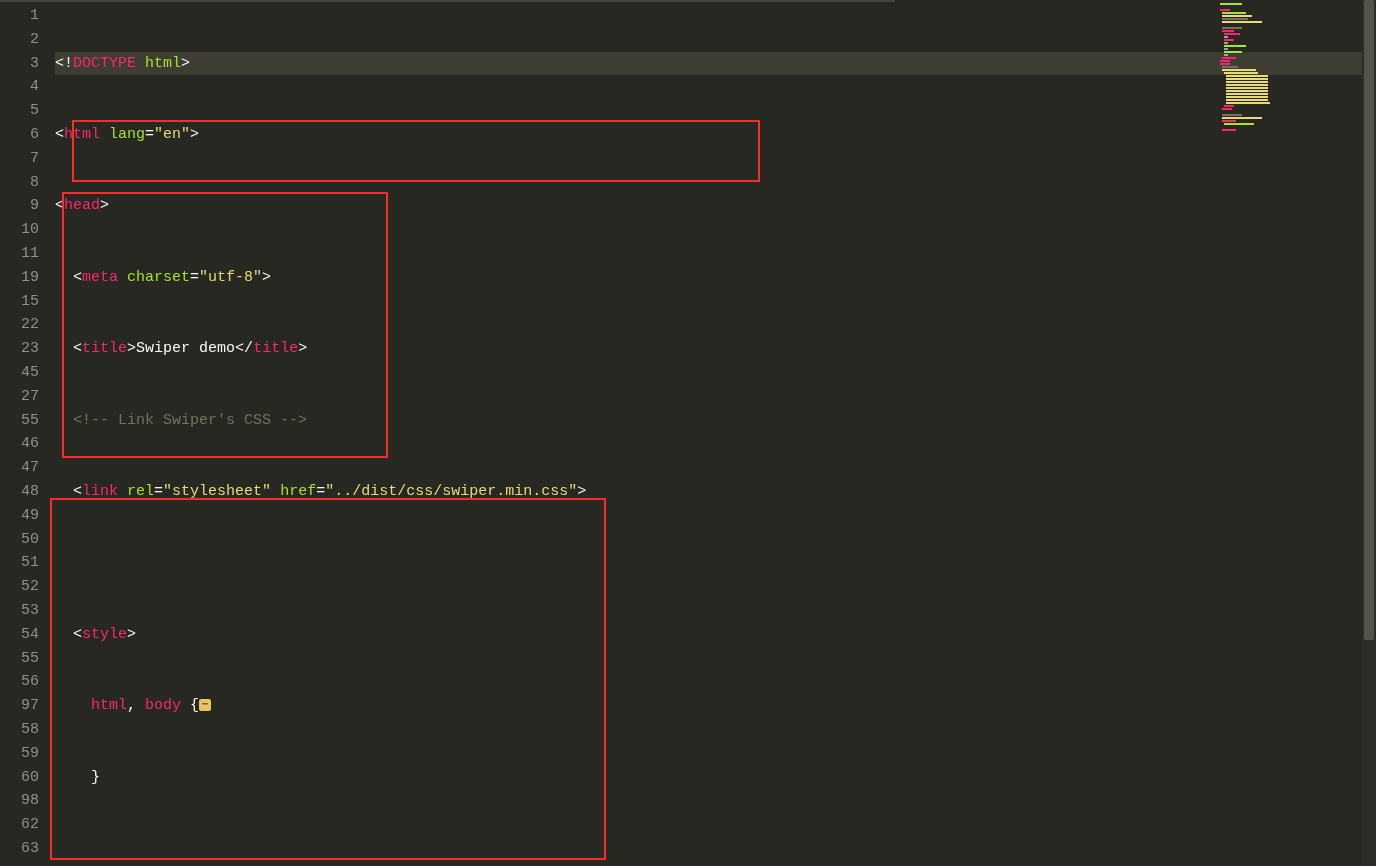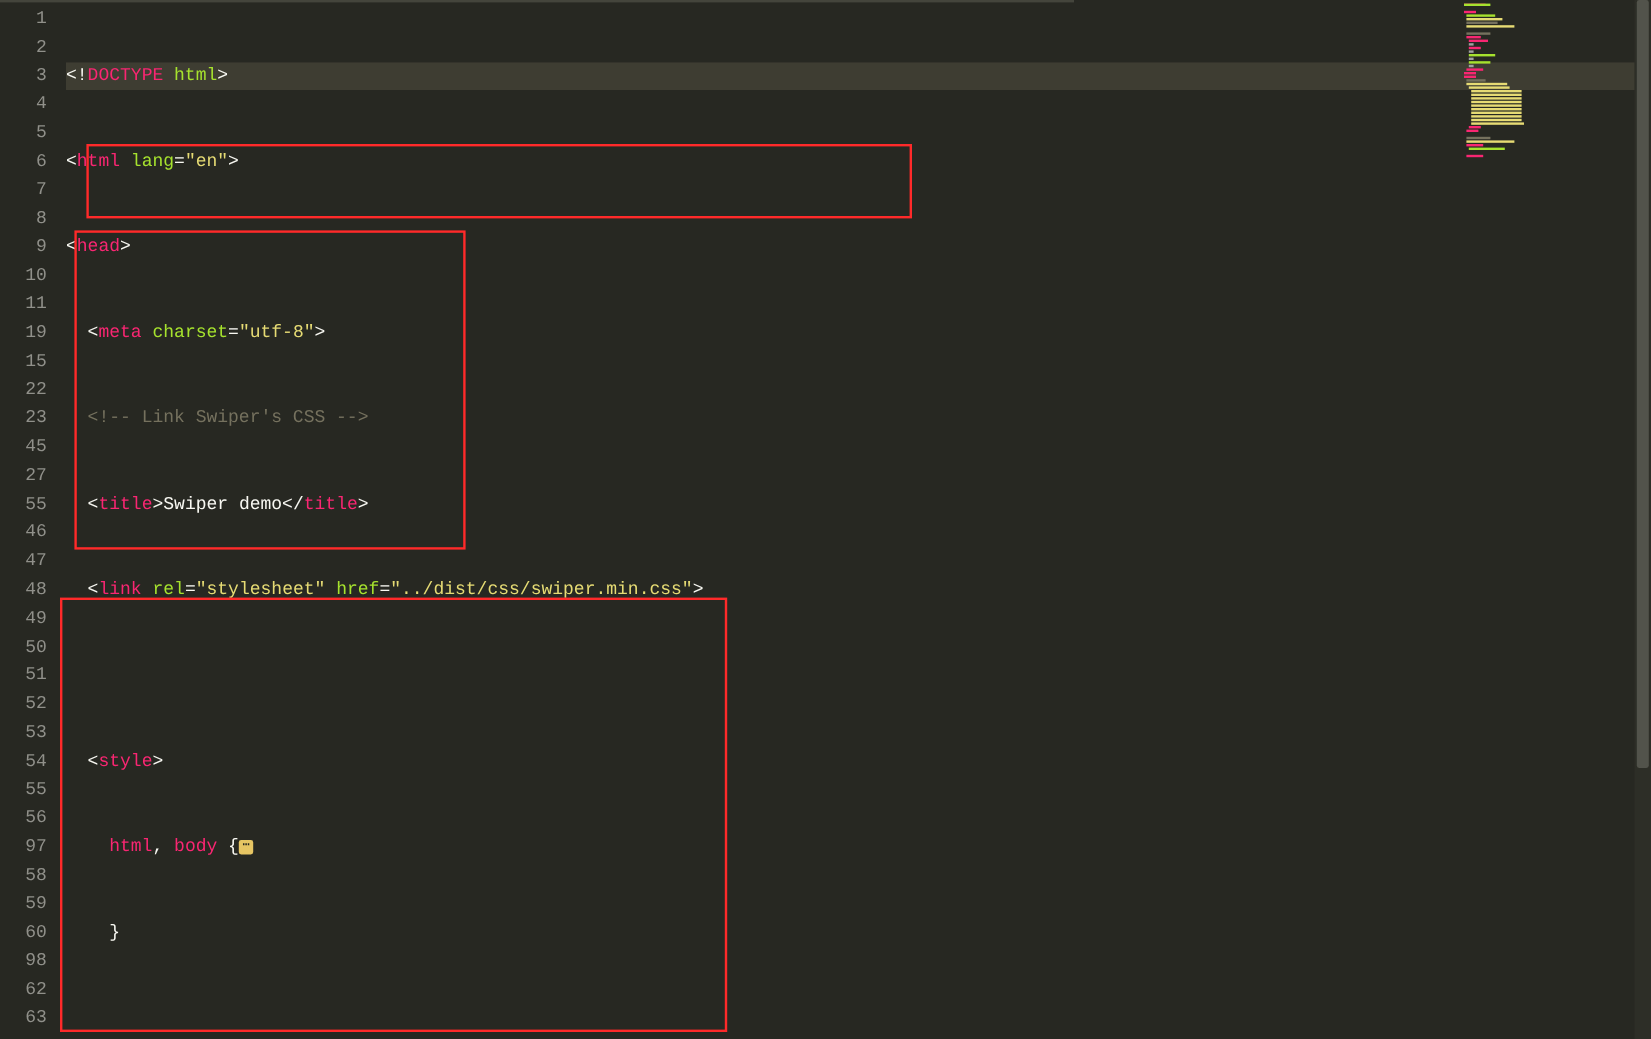--- a/index.html
+++ b/index.html
@@ -161,22 +161,22 @@
     <div class="ln">98</div>
     <div class="ln">62</div>
     <div class="ln">63</div>
   </div>
 
   <div class="code-area">
     <div class="code-line hl"><span class="p">&lt;!</span><span class="t">DOCTYPE</span><span class="p"> </span><span class="a">html</span><span class="p">&gt;</span></div>
     <div class="code-line"><span class="p">&lt;</span><span class="t">html</span><span class="p"> </span><span class="a">lang</span><span class="p">=</span><span class="s">"en"</span><span class="p">&gt;</span></div>
     <div class="code-line"><span class="p">&lt;</span><span class="t">head</span><span class="p">&gt;</span></div>
     <div class="code-line"><span class="p">  </span><span class="p">&lt;</span><span class="t">meta</span><span class="p"> </span><span class="a">charset</span><span class="p">=</span><span class="s">"utf-8"</span><span class="p">&gt;</span></div>
+    <div class="code-line"><span class="p">  </span><span class="p">&lt;</span><span class="t">title</span><span class="p">&gt;</span><span class="p">Swiper demo</span><span class="p">&lt;</span><span class="p">/</span><span class="t">title</span><span class="p">&gt;</span></div>
     <div class="code-line"><span class="p">  </span><span class="c">&lt;!-- Link Swiper's CSS --&gt;</span></div>
-    <div class="code-line"><span class="p">  </span><span class="p">&lt;</span><span class="t">title</span><span class="p">&gt;</span><span class="p">Swiper demo</span><span class="p">&lt;</span><span class="p">/</span><span class="t">title</span><span class="p">&gt;</span></div>
     <div class="code-line"><span class="p">  </span><span class="p">&lt;</span><span class="t">link</span><span class="p"> </span><span class="a">rel</span><span class="p">=</span><span class="s">"stylesheet"</span><span class="p"> </span><span class="a">href</span><span class="p">=</span><span class="s">"../dist/css/swiper.min.css"</span><span class="p">&gt;</span></div>
     <div class="code-line"></div>
     <div class="code-line"><span class="p">  </span><span class="p">&lt;</span><span class="t">style</span><span class="p">&gt;</span></div>
     <div class="code-line"><span class="p">    </span><span class="t">html</span><span class="p">,</span><span class="p"> </span><span class="t">body</span><span class="p"> {</span><span class="fold">⋯</span></div>
     <div class="code-line"><span class="p">    </span><span class="p">}</span></div>
     
     
     
     
     

